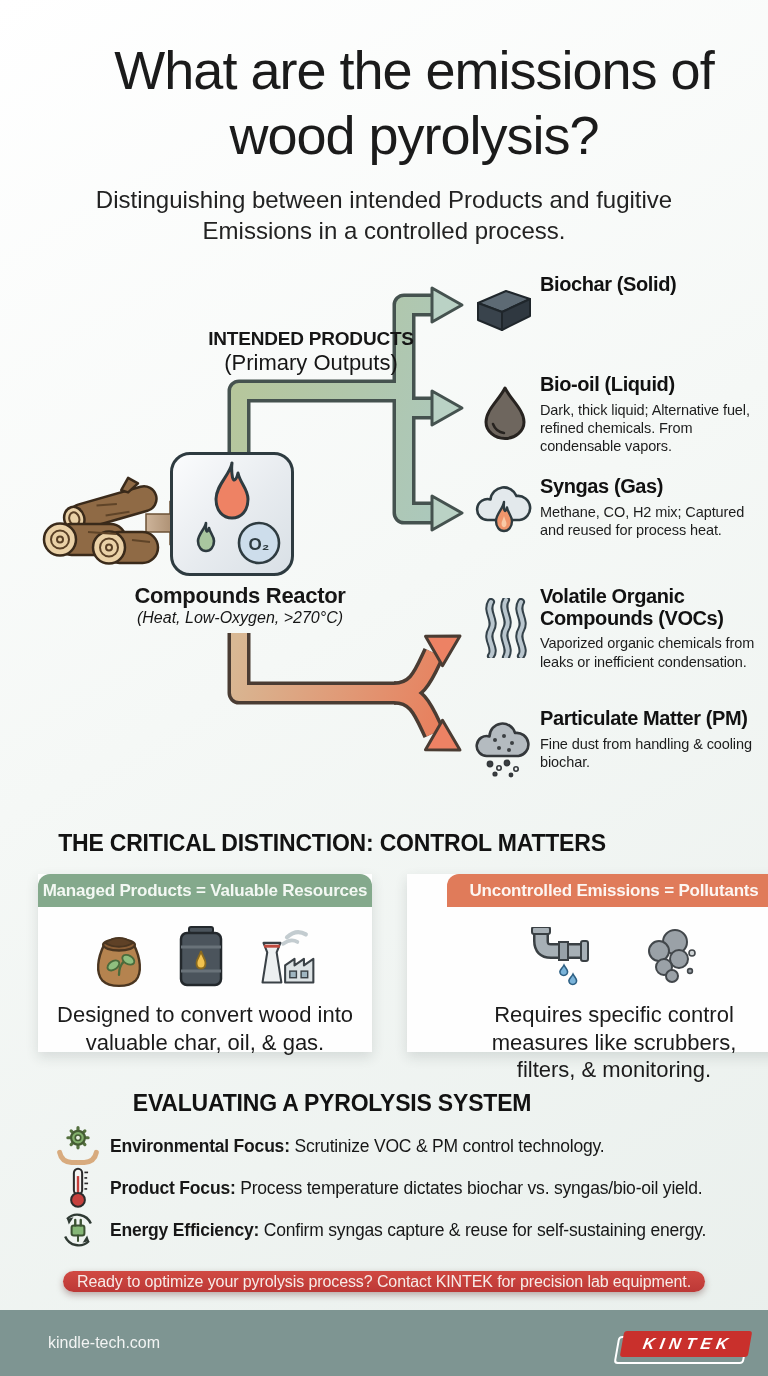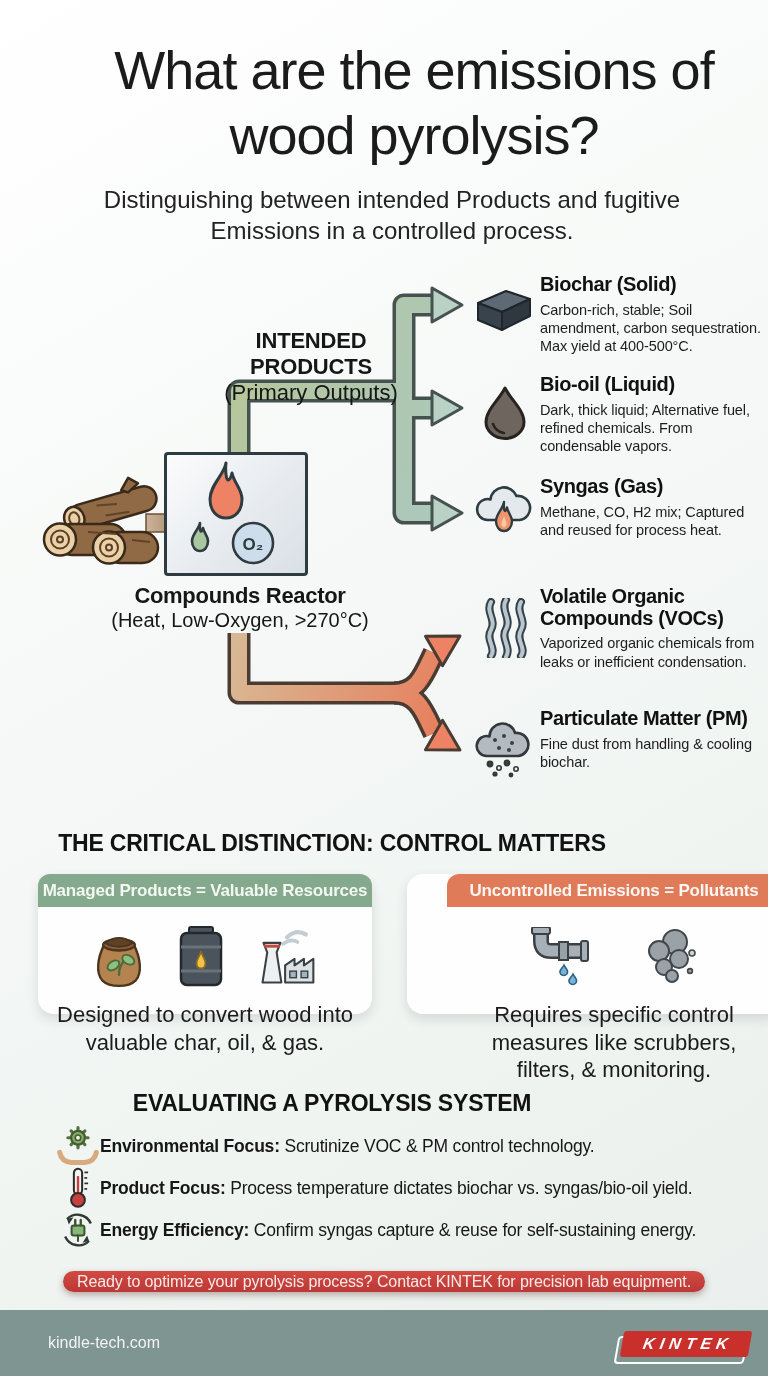--- a/index.html
+++ b/index.html
@@ -4,50 +4,50 @@
 <style>
   html,body{margin:0;padding:0;}
   body{width:768px;height:1376px;font-family:"Liberation Sans","DejaVu Sans",sans-serif;color:#161616;background:#fff;}
   #page{position:relative;width:768px;height:1376px;overflow:hidden;
         background:linear-gradient(150deg,#ffffff 0%,#f5f8f6 45%,#e9efec 100%);}
   .abs{position:absolute;}
 
   
   .title{left:0;top:38px;width:740px;display:flex;justify-content:center;padding-left:44px;}
   .title h1{margin:0;max-width:640px;font-size:54px;line-height:1.2;font-weight:400;letter-spacing:-1px;text-align:center;color:#1b1b1b;}
-  .subtitle{left:92px;top:184px;width:600px;font-size:24px;line-height:1.3;text-align:center;color:#222;}
+  .subtitle{left:84px;top:184px;width:600px;font-size:24px;line-height:1.3;text-align:center;color:#222;}
 
   
   .flow-label{width:210px;text-align:center;line-height:1.18;}
-  .flow-label .b{font-weight:700;font-size:22px;letter-spacing:-0.2px;display:block;}
+  .flow-label .b{font-weight:700;font-size:19px;letter-spacing:-0.2px;display:block;}
   .flow-label .s{font-size:22px;display:block;}
   .reactor-label{left:100px;top:583px;width:280px;text-align:center;}
   .reactor-label .b{font-weight:700;font-size:22px;letter-spacing:-0.3px;display:block;}
-  .reactor-label .s{font-size:20px;display:block;}
-
-  .reactor-box{left:164px;top:452px;width:144px;height:124px;border:3px solid #2e3b40;border-radius:4px;
+  .reactor-label .s{font-size:16px;display:block;font-style:italic;}
+
+  .reactor-box{left:170px;top:452px;width:124px;height:124px;border:3px solid #2e3b40;border-radius:20px;
                background:linear-gradient(135deg,#fbfcfd 0%,#e7ebef 55%,#d9e0e6 100%);box-sizing:border-box;}
 
   
   .entry{left:540px;width:228px;}
   .entry h3{margin:0 0 5px;font-size:20px;line-height:1.08;letter-spacing:-0.4px;font-weight:700;color:#111;}
   .entry p{margin:0;font-size:14.5px;line-height:1.27;letter-spacing:-0.1px;color:#1d1d1d;}
 
   
   .h2{left:0;width:664px;margin:0;font-size:23px;font-weight:700;letter-spacing:-0.2px;text-align:center;color:#121212;}
-  .card{top:874px;width:334px;height:140px;background:#fefefe;border-radius:16px;box-shadow:0 5px 12px rgba(40,60,55,.14);}
+  .card{top:874px;width:334px;height:178px;background:#fefefe;border-radius:0;box-shadow:0 5px 12px rgba(40,60,55,.14);}
   .card .hdr{height:33px;border-radius:12px 12px 0 0;display:flex;align-items:center;justify-content:center;
              color:#fdf6f2;font-weight:700;font-size:17px;letter-spacing:-0.2px;}
   .card .hdr.green{background:#84a98c;color:#f3f8f3;}
   .card .hdr.orange{background:#e07b5a;}
   .card .icons{height:76px;margin-top:12px;display:flex;align-items:center;justify-content:center;gap:28px;}
   .card .txt{margin:6px 18px 0;font-size:22px;line-height:1.26;text-align:center;color:#1b1b1b;}
 
   
-  .eval-row{left:56px;width:680px;display:flex;align-items:center;}
+  .eval-row{left:56px;width:680px;display:flex;align-items:center;gap:10px;}
   .eval-ic{width:44px;height:44px;flex:0 0 44px;}
   .eval-tx{font-size:17.5px;letter-spacing:-0.2px;color:#171717;}
   .eval-tx b{font-weight:700;}
 
   
   .cta{left:63px;top:1271px;width:642px;height:21px;border-radius:20px;
        background:linear-gradient(180deg,#d14a43 0%,#bc3836 100%);box-shadow:0 3px 7px rgba(80,30,25,.35);
        display:flex;align-items:center;justify-content:center;color:#f7ebe8;font-size:16px;letter-spacing:-0.1px;}
   .footer-bar{left:0;top:1310px;width:768px;height:66px;background:#7e9592;}
   .site{left:48px;top:1334px;font-size:16px;color:#f2f4f3;}
@@ -202,21 +202,20 @@
       <circle cx="27" cy="54" r="2.2" fill="#eef0f1"></circle>
       <circle cx="35" cy="49" r="2.6" fill="#3c4043"></circle>
       <circle cx="44" cy="55" r="2.2" fill="#eef0f1"></circle>
       <circle cx="23" cy="60" r="1.8" fill="#3c4043"></circle>
       <circle cx="39" cy="61" r="1.6" fill="#3c4043"></circle>
     </g>
   </svg>
 
   <div class="abs entry" style="top:274px;">
     <h3>Biochar (Solid)</h3>
-    <p>Carbon-rich, stable; Soil amendment, carbon sequestration. Max yield at 400-500°C.</p>
   </div>
   <div class="abs entry" style="top:374px;">
     <h3>Bio-oil (Liquid)</h3>
     <p>Dark, thick liquid; Alternative fuel, refined chemicals. From condensable vapors.</p>
   </div>
   <div class="abs entry" style="top:476px;">
     <h3>Syngas (Gas)</h3>
     <p>Methane, CO, H2 mix; Captured and reused for process heat.</p>
   </div>
   <div class="abs entry" style="top:586px;">

